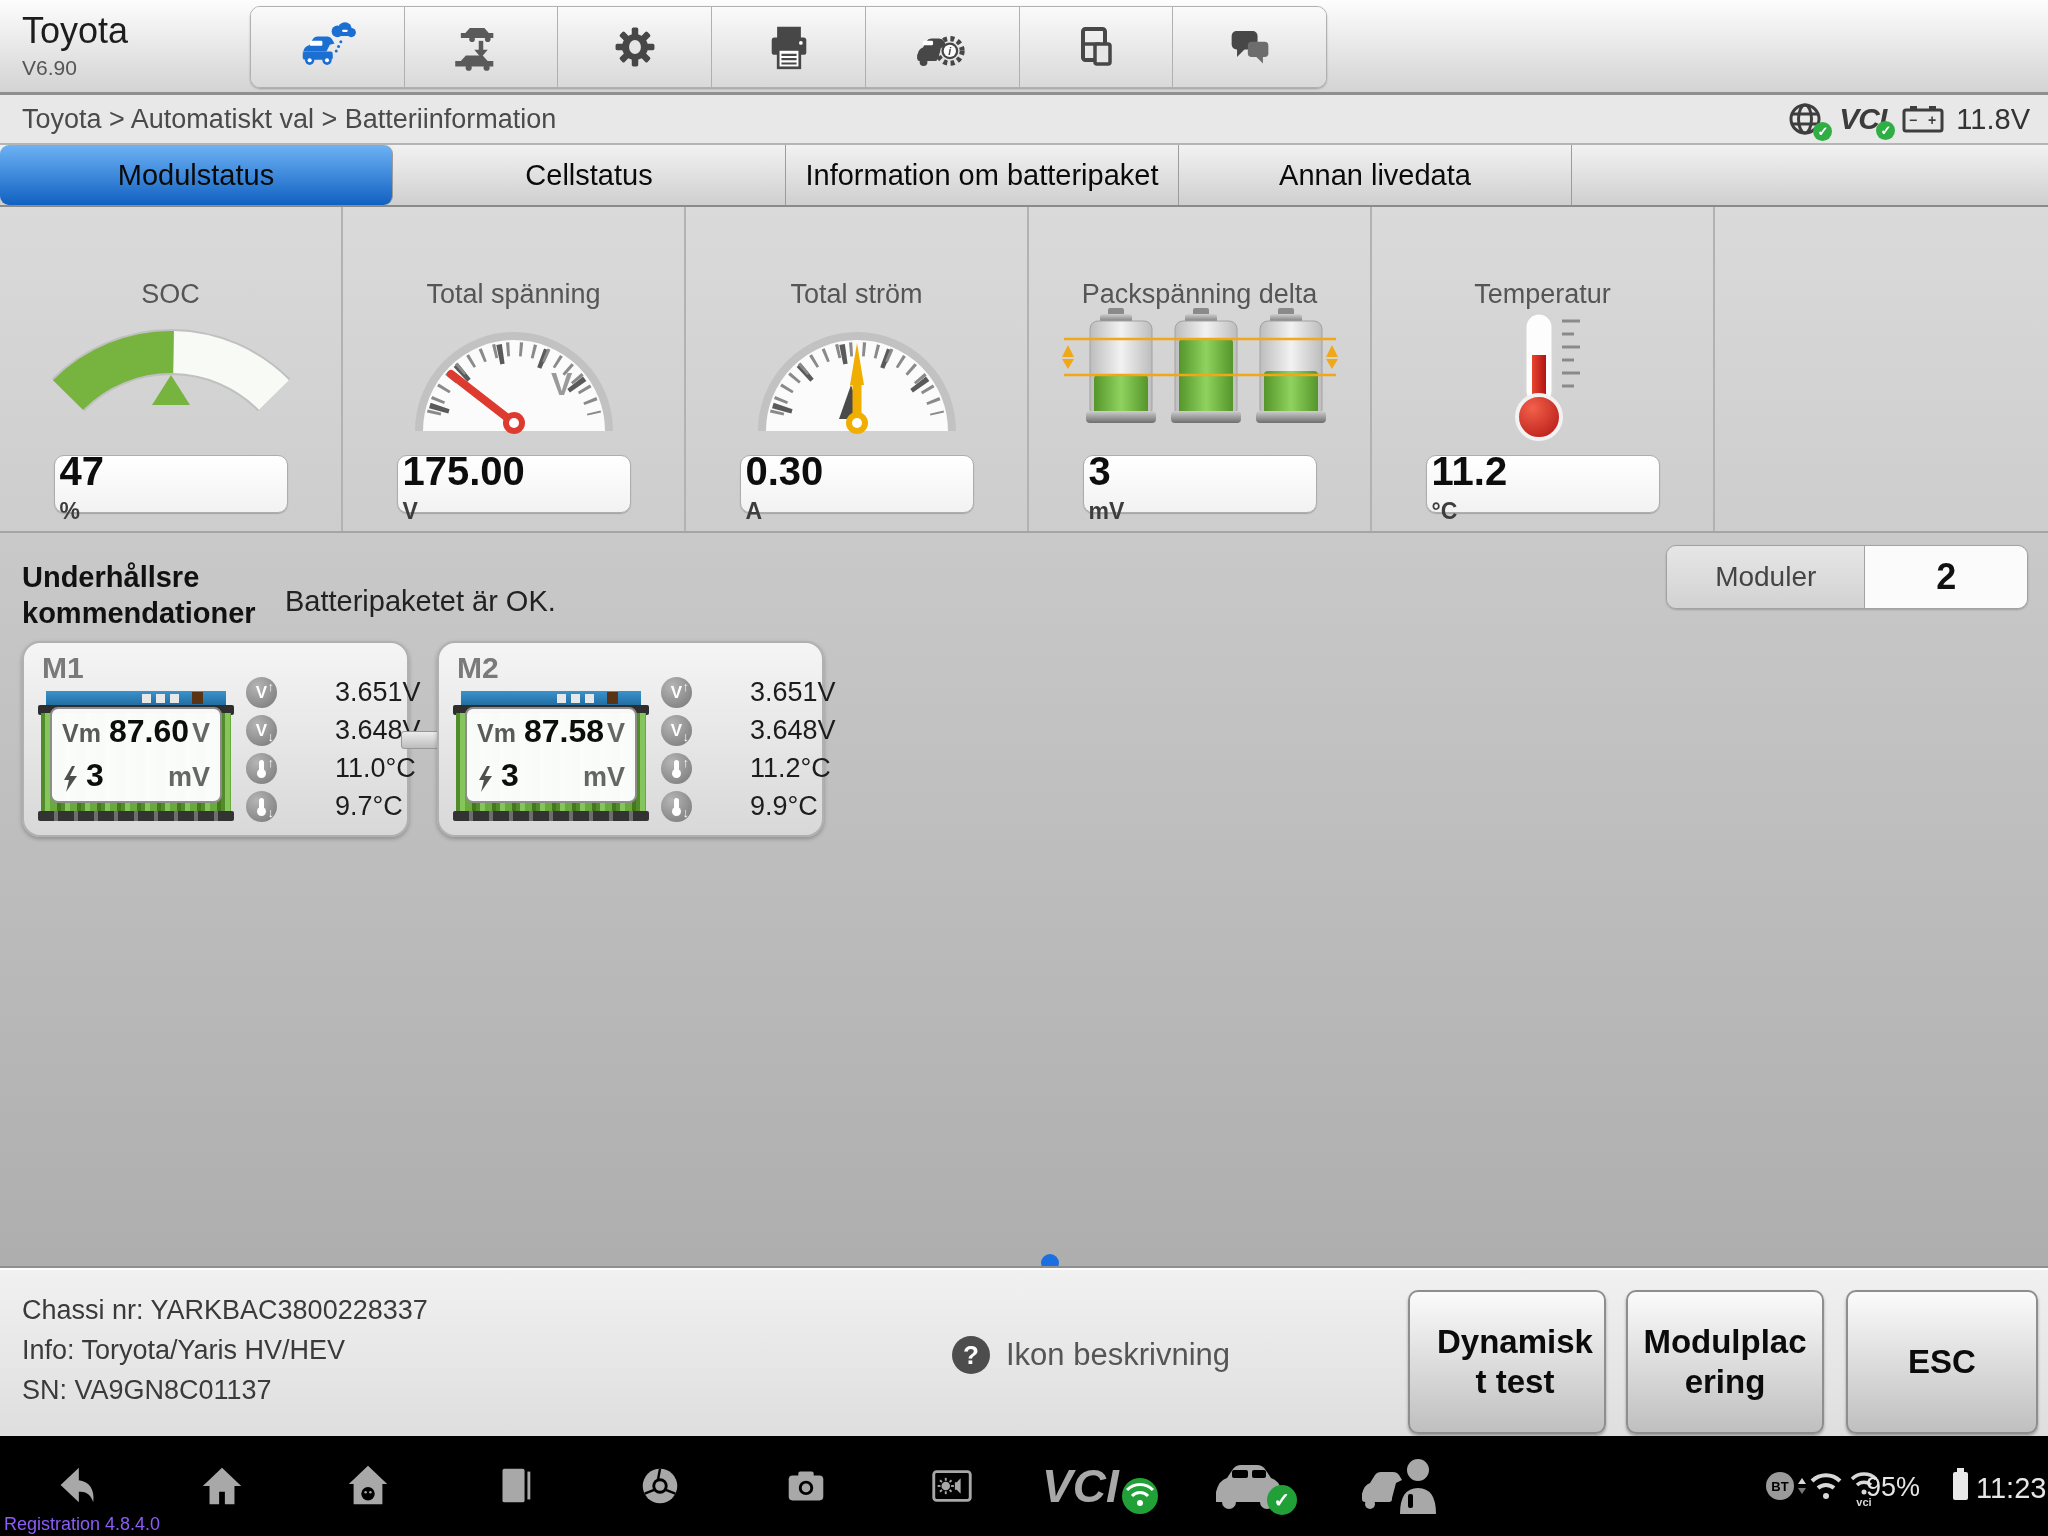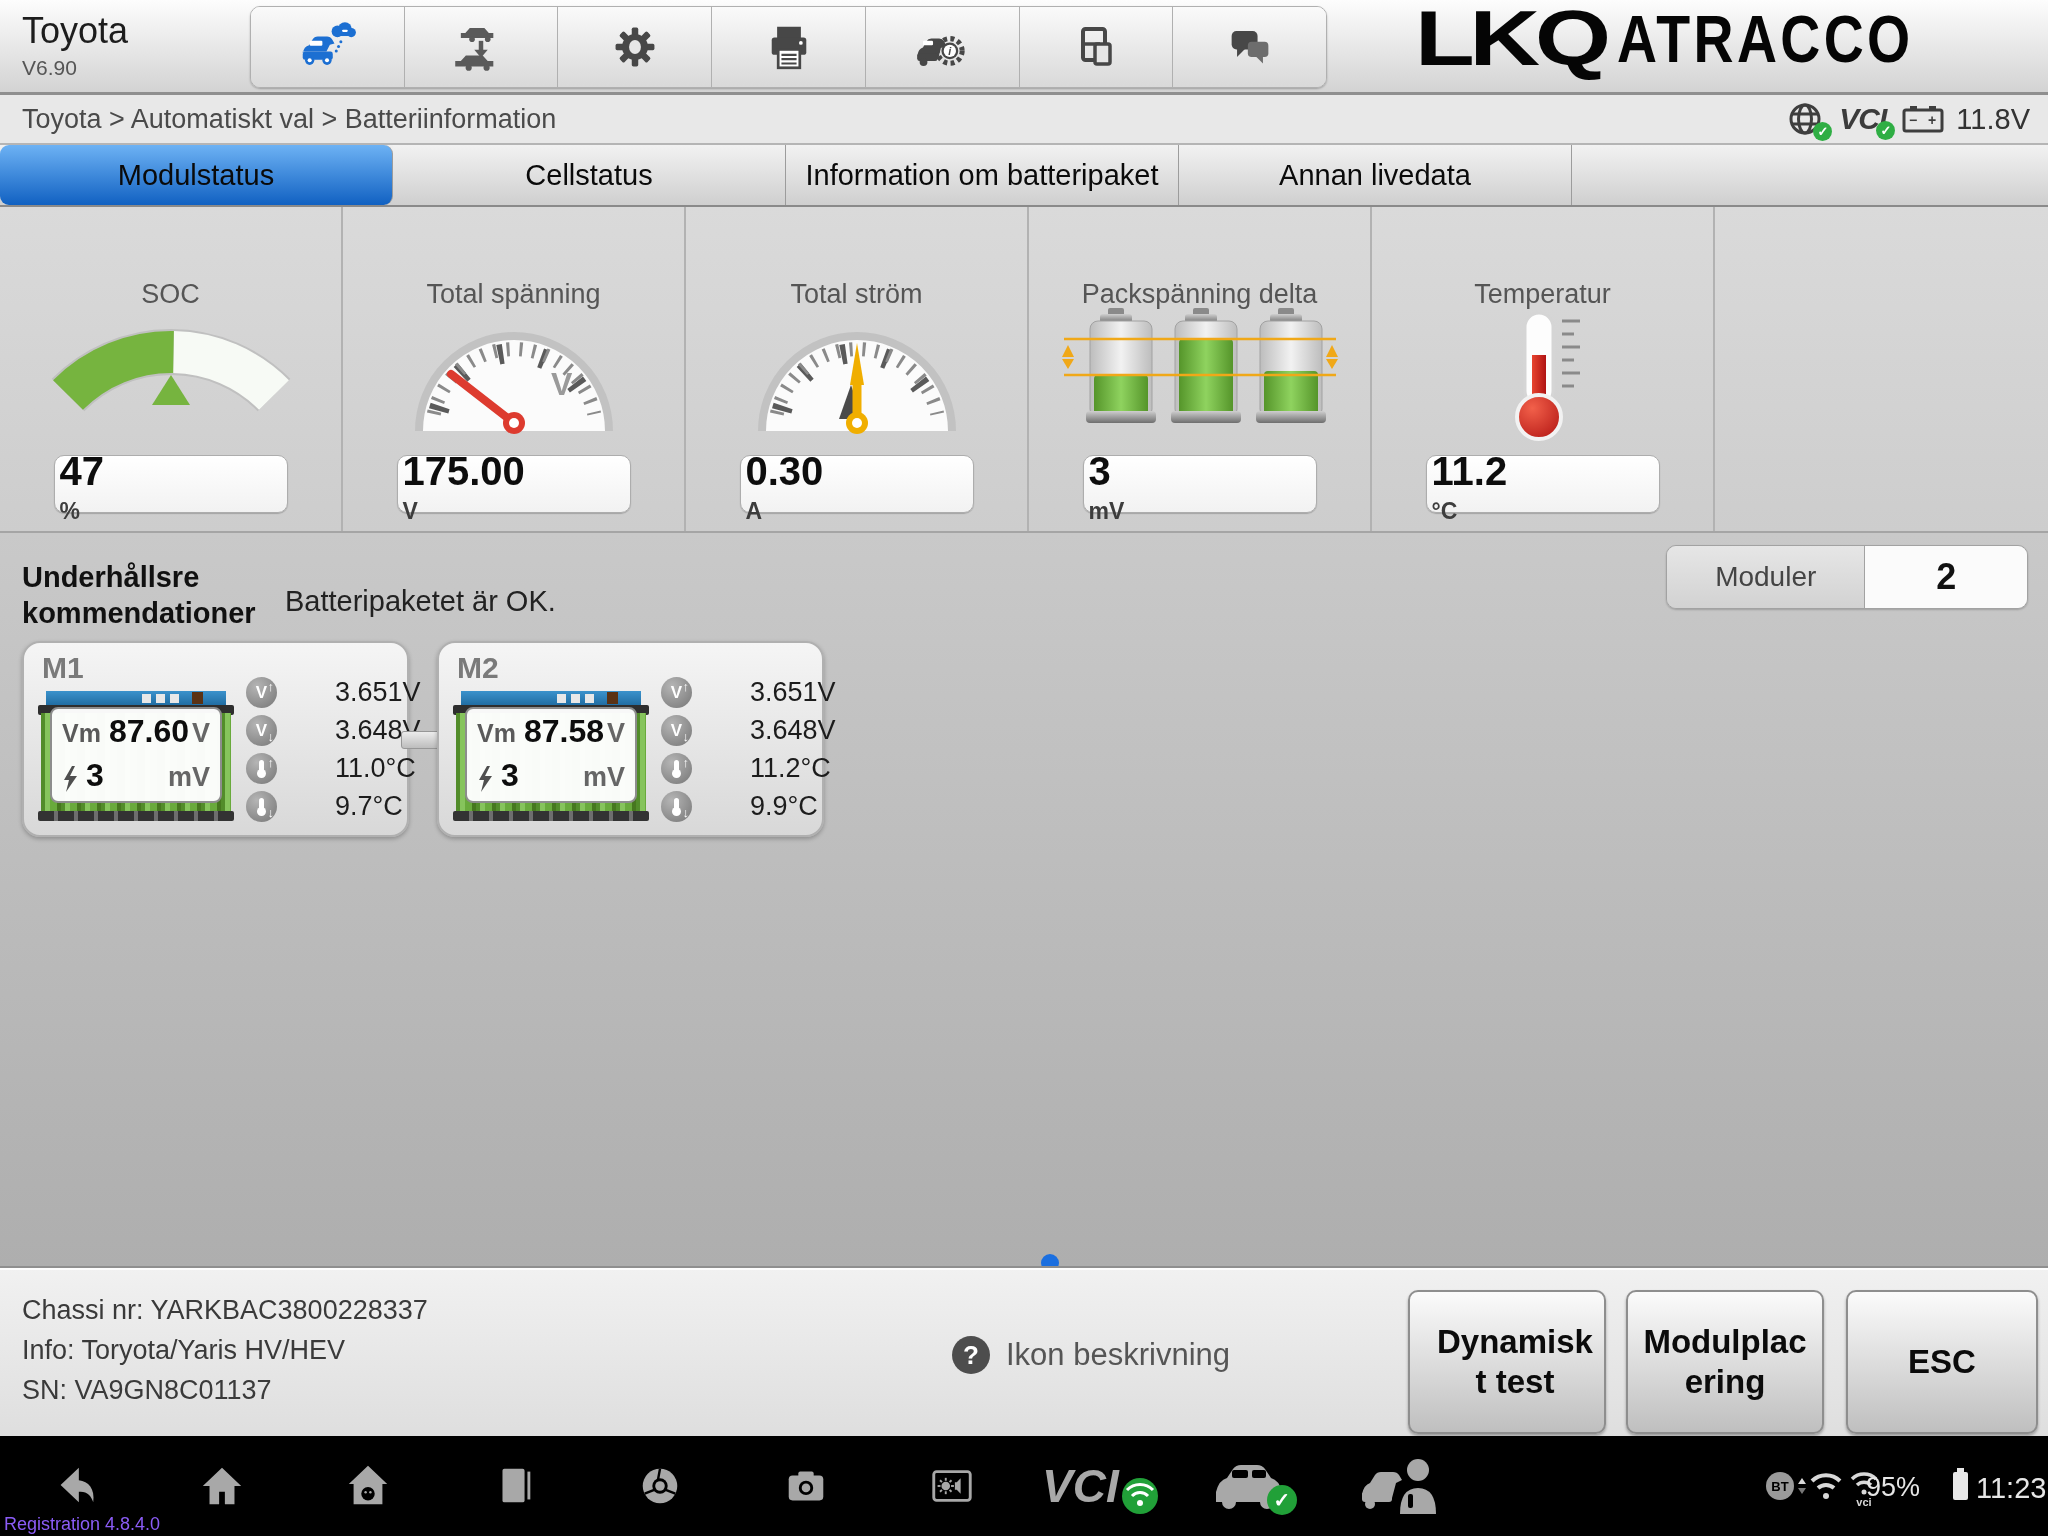--- a/index.html
+++ b/index.html
@@ -215,24 +215,20 @@
         </svg>
       </div>
       <div class="tbtn">
         <svg width="54" height="52" viewBox="0 0 100 95">
           <rect x="16" y="18" width="48" height="34" rx="9" fill="#474747"></rect>
           <polygon points="26,50 26,66 42,50" fill="#474747"></polygon>
           <rect x="46" y="38" width="38" height="28" rx="7" fill="#6d6d6d"></rect>
           <polygon points="74,64 74,78 60,64" fill="#6d6d6d"></polygon>
         </svg>
       </div>
-    </div>
-    <div class="logo">
-      <span class="lkq">LKQ</span>
-      <span class="atr">ATRACCO</span>
     </div>
   </div>
 
   <div class="crumbbar">
     <div class="crumb">Toyota &gt; Automatiskt val &gt; Batteriinformation</div>
     <div class="conn">
       <span class="badge">
         <svg width="36" height="36" viewBox="0 0 36 36">
           <circle cx="18" cy="18" r="14" fill="none" stroke="#3e3e3e" stroke-width="3"></circle>
           <ellipse cx="18" cy="18" rx="6.5" ry="14" fill="none" stroke="#3e3e3e" stroke-width="3"></ellipse>

